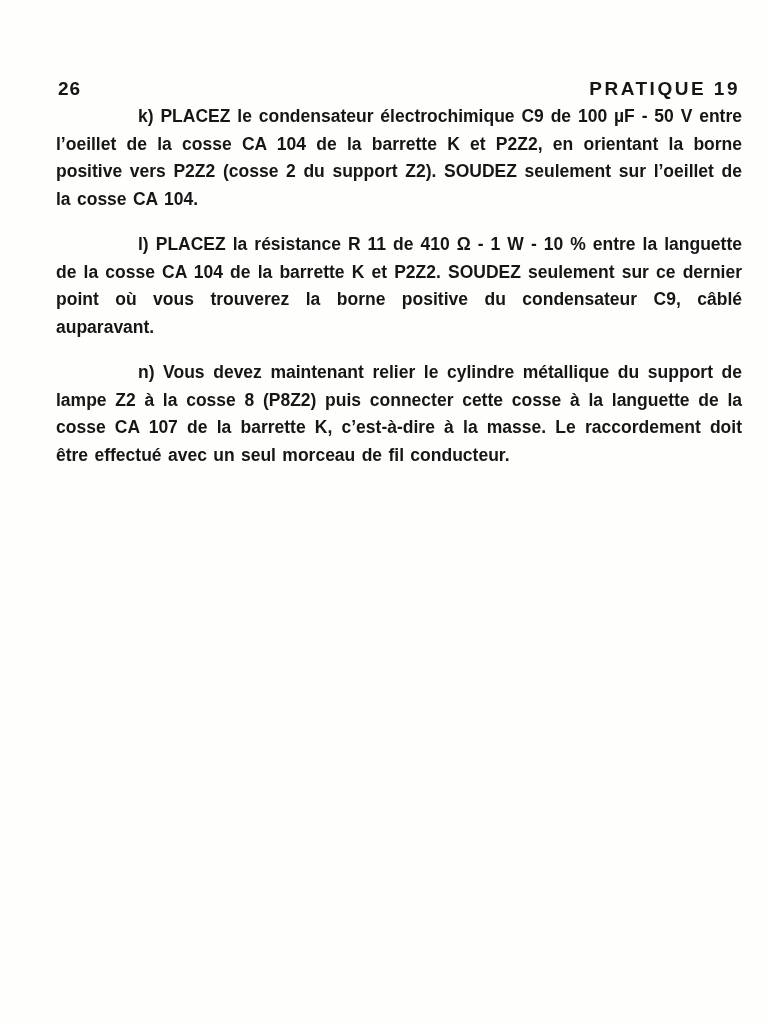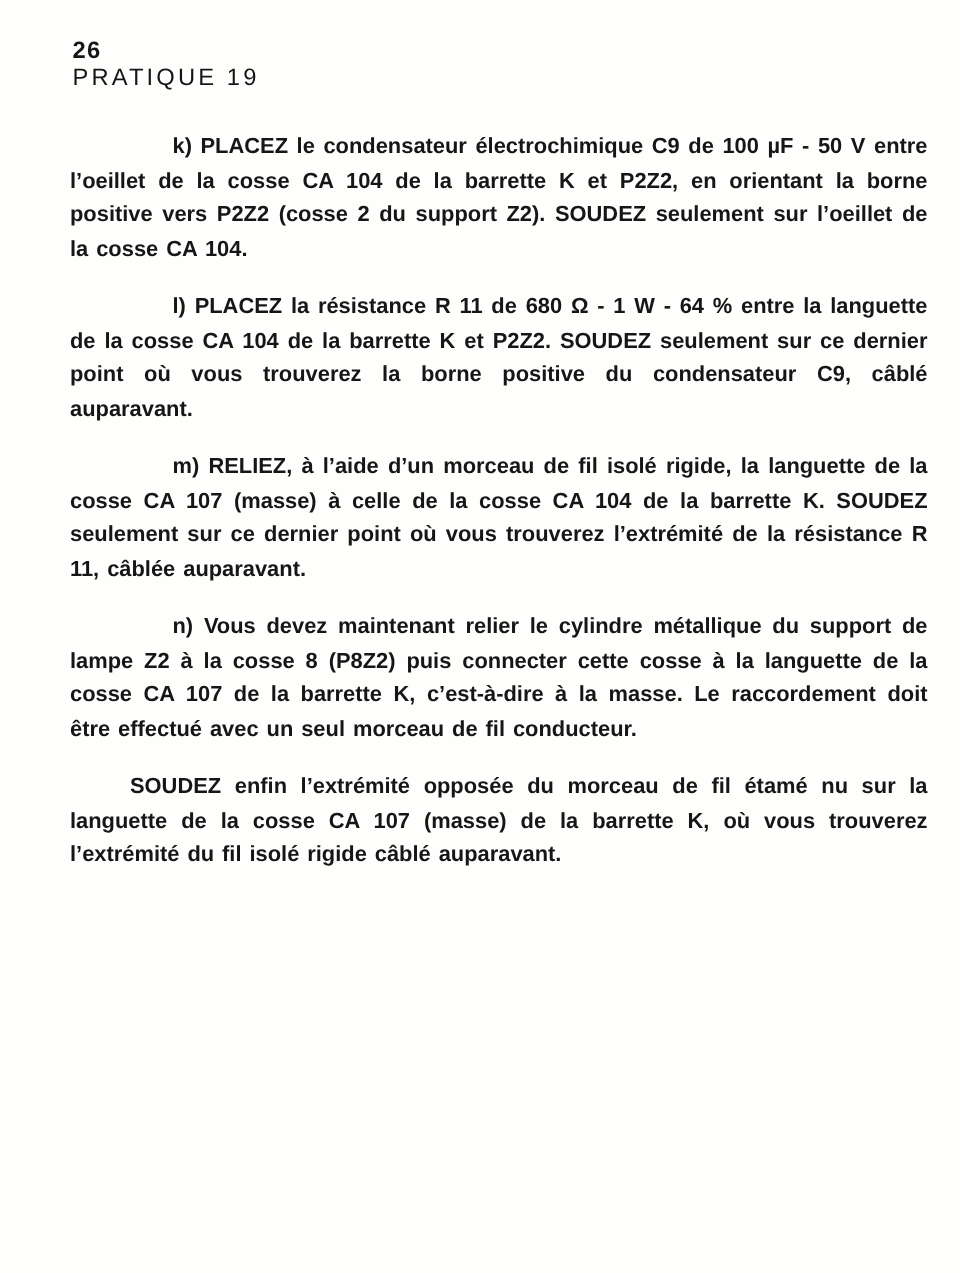--- a/index.html
+++ b/index.html
@@ -18,31 +18,31 @@
     box-sizing: border-box;
   }
   .header {
     position: absolute;
     top: 30px;
     left: 58px;
     right: 28px;
     display: flex;
     justify-content: space-between;
     align-items: baseline;
-    flex-direction: column;
   }
   .page-number {
     font-size: 19px;
     font-weight: 700;
     letter-spacing: 1px;
   }
   .running-head {
     font-size: 19px;
-    font-weight: 400;
+    font-weight: 700;
     letter-spacing: 2.5px;
+    margin-top: 48px;
   }
   .body-text {
     position: absolute;
     top: 103px;
     left: 56px;
     width: 686px;
     font-size: 17.5px;
     font-weight: 700;
     line-height: 27.5px;
     text-align: justify;
@@ -63,19 +63,17 @@
 
 <div class="page">
 
   <div class="header">
     <span class="page-number">26</span>
     <span class="running-head">PRATIQUE 19</span>
   </div>
 
   <div class="body-text">
     <p class="deep">k) PLACEZ le condensateur électrochimique C9 de 100 µF - 50 V entre l’oeillet de la cosse CA 104 de la barrette K et P2Z2, en orientant la borne positive vers P2Z2 (cosse 2 du support Z2). SOUDEZ seulement sur l’oeillet de la cosse CA 104.</p>
-    <p class="deep">l) PLACEZ la résistance R 11 de 680 Ω - 1 W - 64 % entre la languette de la cosse CA 104 de la barrette K et P2Z2. SOUDEZ seulement sur ce dernier point où vous trouverez la borne positive du condensateur C9, câblé auparavant.</p>
-    <p class="deep">m) RELIEZ, à l’aide d’un morceau de fil isolé rigide, la languette de la cosse CA 107 (masse) à celle de la cosse CA 104 de la barrette K. SOUDEZ seulement sur ce dernier point où vous trouverez l’extrémité de la résistance R 11, câblée auparavant.</p>
+    <p class="deep">l) PLACEZ la résistance R 11 de 410 Ω - 1 W - 10 % entre la languette de la cosse CA 104 de la barrette K et P2Z2. SOUDEZ seulement sur ce dernier point où vous trouverez la borne positive du condensateur C9, câblé auparavant.</p>
     <p class="deep">n) Vous devez maintenant relier le cylindre métallique du support de lampe Z2 à la cosse 8 (P8Z2) puis connecter cette cosse à la languette de la cosse CA 107 de la barrette K, c’est-à-dire à la masse. Le raccordement doit être effectué avec un seul morceau de fil conducteur.</p>
-    <p class="shallow">SOUDEZ enfin l’extrémité opposée du morceau de fil étamé nu sur la languette de la cosse CA 107 (masse) de la barrette K, où vous trouverez l’extrémité du fil isolé rigide câblé auparavant.</p>
   </div>
 
 </div>
 
 </body></html>

